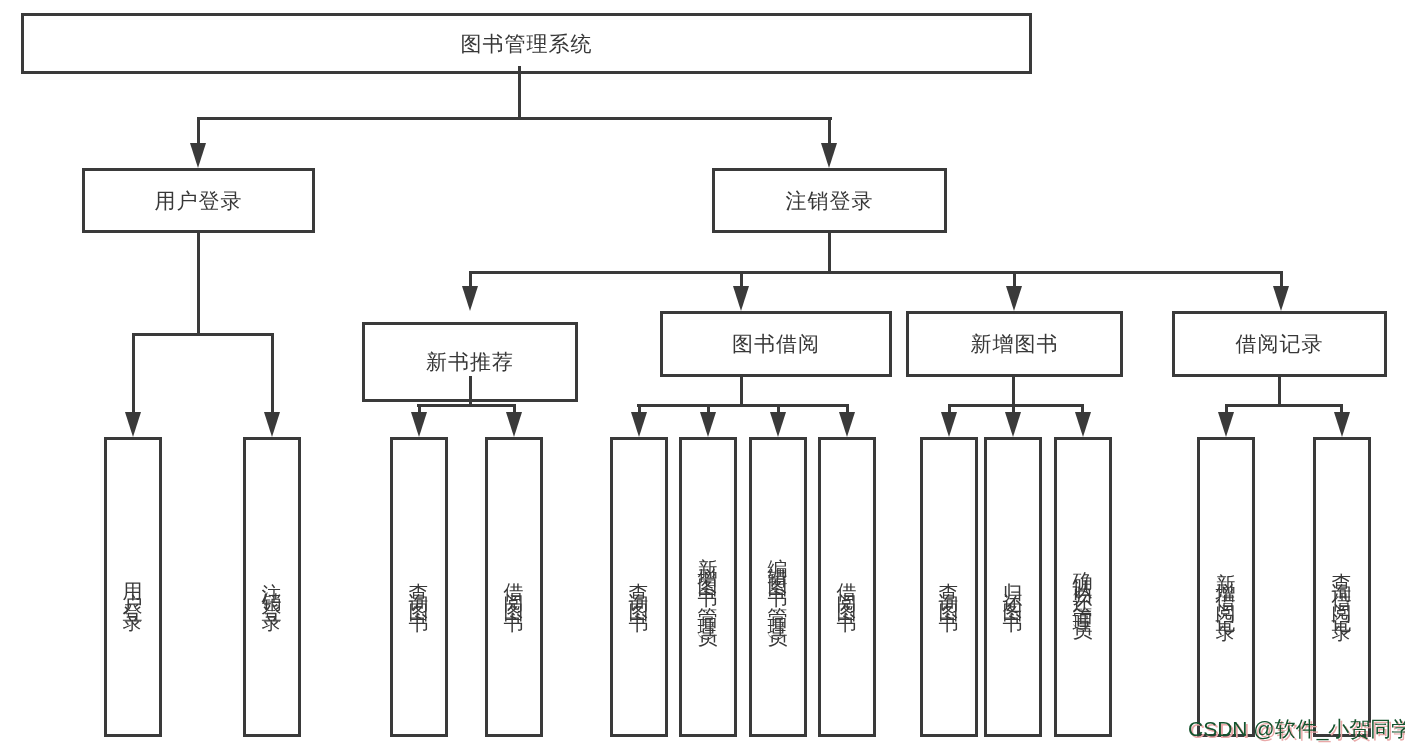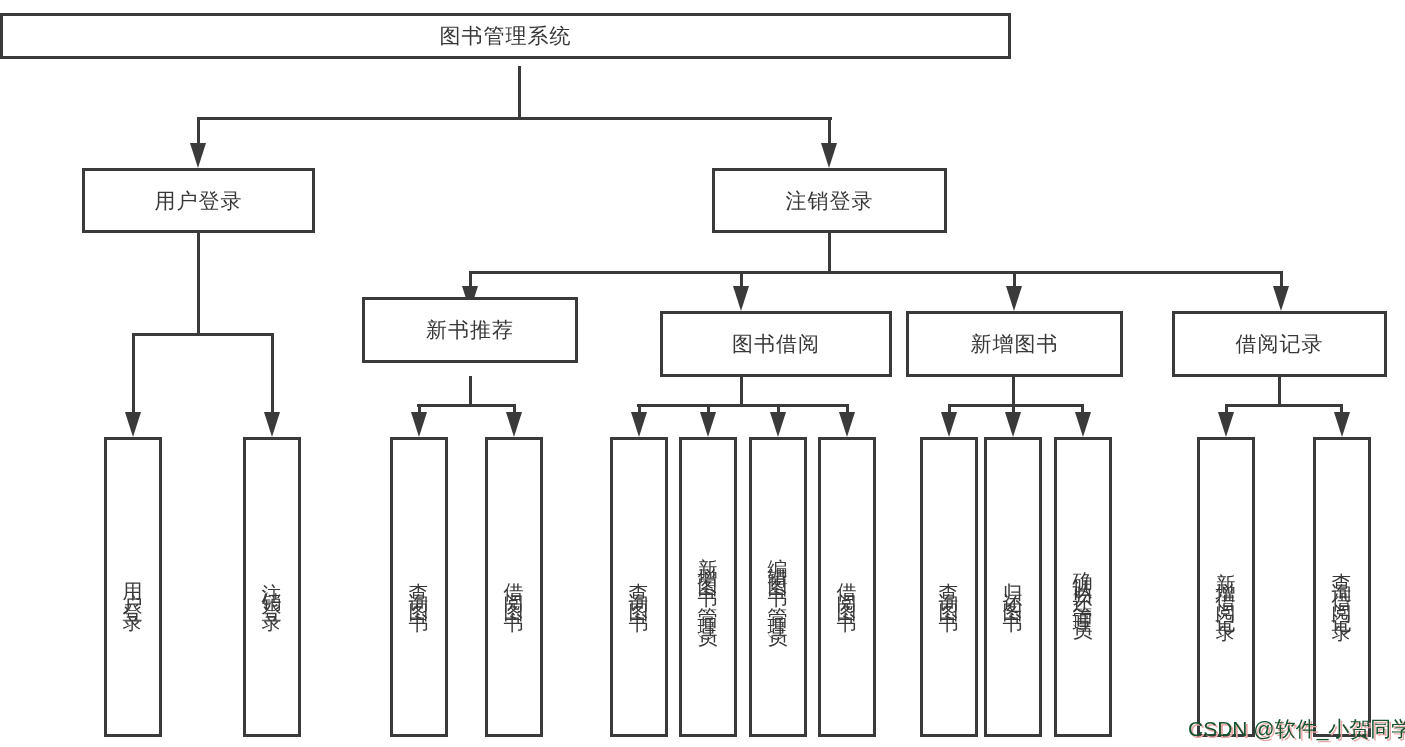--- a/index.html
+++ b/index.html
@@ -48,21 +48,21 @@
     color: #14532d;
     text-shadow: 2px 2px 0 #eaa9a9;
     white-space: nowrap;
   }
 </style>
 </head>
 <body>
 
 <div class="canvas">
 
-  <div class="node hnode" style="left:0;top:13px;width:1011px;height:46px">
+  <div class="node hnode" style="left:21px;top:13px;width:1011px;height:61px">
     <span>图书管理系统</span>
   </div>
 
   <div class="vl" style="left:518px;top:66px;height:52px"></div>
   <div class="hl" style="left:197px;top:117px;width:635px"></div>
   <div class="vl" style="left:197px;top:117px;height:28px"></div>
   <div class="vl" style="left:828px;top:117px;height:28px"></div>
   <div class="arrow" style="left:190px;top:143px"></div>
   <div class="arrow" style="left:821px;top:143px"></div>
 
@@ -84,21 +84,21 @@
   <div class="hl" style="left:469px;top:271px;width:814px"></div>
   <div class="vl" style="left:469px;top:271px;height:18px"></div>
   <div class="vl" style="left:740px;top:271px;height:18px"></div>
   <div class="vl" style="left:1013px;top:271px;height:18px"></div>
   <div class="vl" style="left:1280px;top:271px;height:18px"></div>
   <div class="arrow" style="left:462px;top:286px"></div>
   <div class="arrow" style="left:733px;top:286px"></div>
   <div class="arrow" style="left:1006px;top:286px"></div>
   <div class="arrow" style="left:1273px;top:286px"></div>
 
-  <div class="node hnode" style="left:362px;top:297px;width:216px;height:66px">
+  <div class="node hnode" style="left:362px;top:322px;width:216px;height:80px">
     <span>新书推荐</span>
   </div>
   <div class="node hnode" style="left:660px;top:311px;width:232px;height:66px">
     <span>图书借阅</span>
   </div>
   <div class="node hnode" style="left:906px;top:311px;width:217px;height:66px">
     <span>新增图书</span>
   </div>
   <div class="node hnode" style="left:1172px;top:311px;width:215px;height:66px">
     <span>借阅记录</span>

